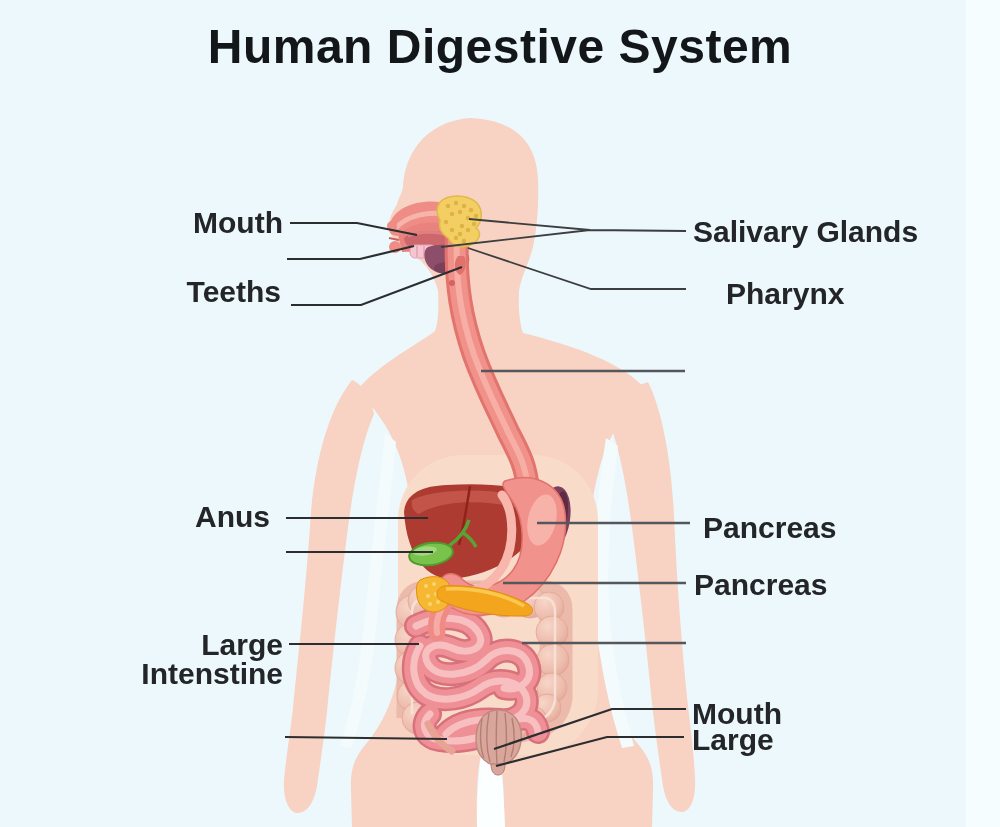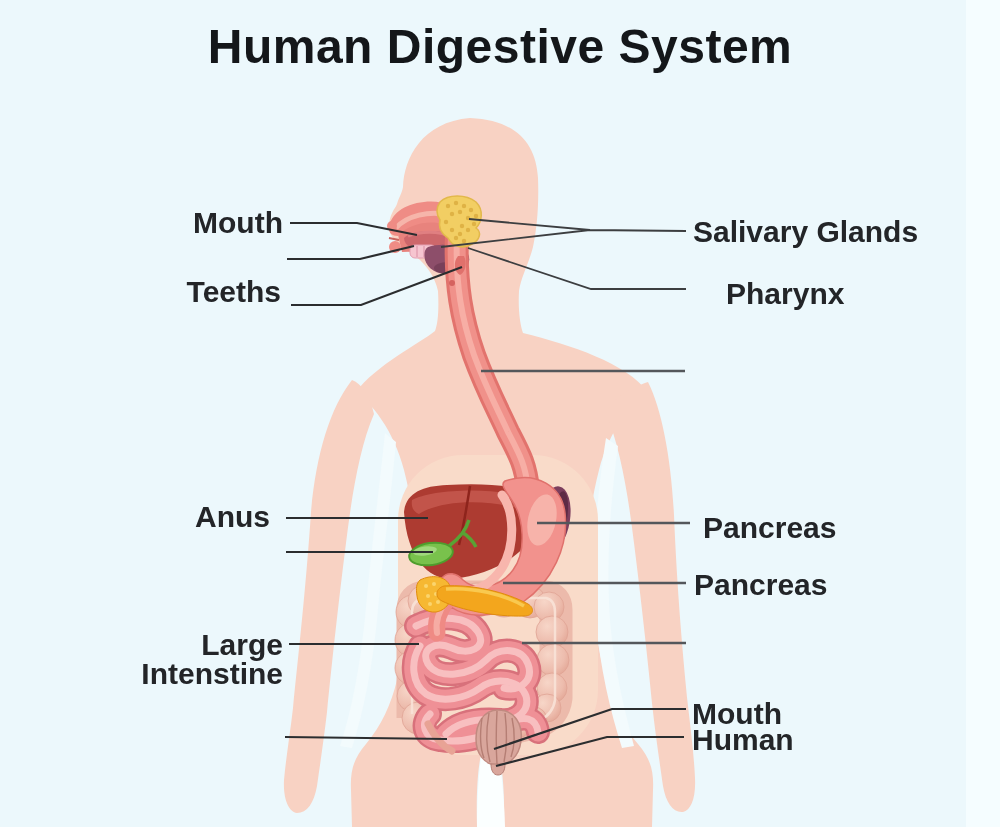--- a/index.html
+++ b/index.html
@@ -287,14 +287,14 @@
 
   <div class="lbl" id="lbl-mouth">Mouth</div>
   <div class="lbl" id="lbl-teeths">Teeths</div>
   <div class="lbl" id="lbl-liver">Anus</div>
   <div class="lbl wrap" id="lbl-large-intestine">Large Intenstine</div>
   <div class="lbl" id="lbl-salivary-glands">Salivary Glands</div>
   <div class="lbl" id="lbl-pharynx">Pharynx</div>
   <div class="lbl" id="lbl-stomach">Pancreas</div>
   <div class="lbl" id="lbl-pancreas">Pancreas</div>
   <div class="lbl" id="lbl-rectum">Mouth</div>
-  <div class="lbl" id="lbl-anus">Human</div>
+  <div class="lbl" id="lbl-anus">Large</div>
 </div>
 
 </body></html>

